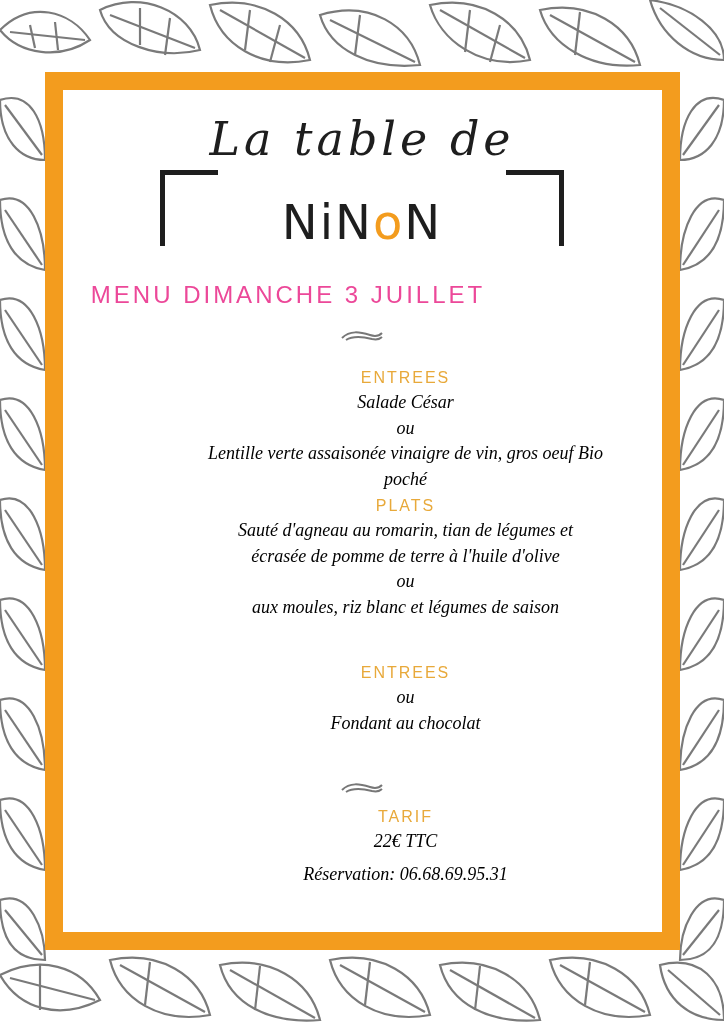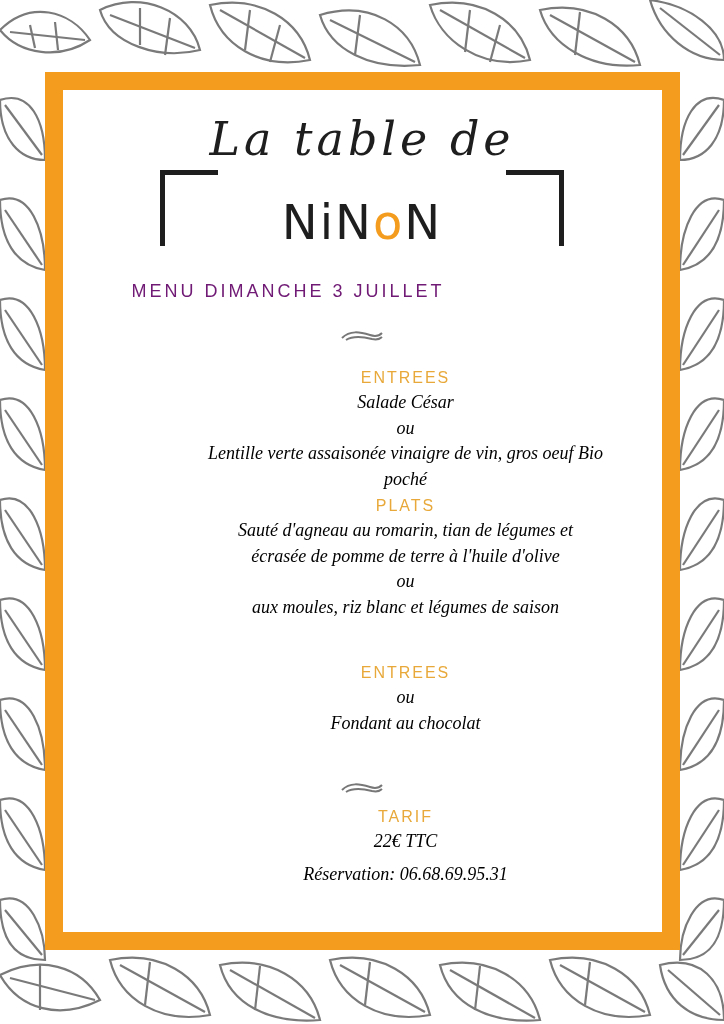--- a/index.html
+++ b/index.html
@@ -6,21 +6,21 @@
   body { width:724px; height:1024px; position:relative; overflow:hidden; background:#ffffff; }
   .bg { position:absolute; left:0; top:0; width:724px; height:1024px; }
   .frame { position:absolute; left:45px; top:72px; width:635px; height:878px; background:#F39C1E; }
   .card { position:absolute; left:63px; top:90px; width:599px; height:842px; background:#ffffff; }
   .bracket { position:absolute; top:170px; width:58px; height:76px; border-top:5px solid #1e1e1e; box-sizing:border-box; }
   .bracket.left { left:160px; border-left:5px solid #1e1e1e; }
   .bracket.right { left:506px; border-right:5px solid #1e1e1e; }
   .script { position:absolute; left:0; width:724px; top:112px; text-align:center; font-family:"DejaVu Serif", serif; font-style:italic; font-size:46px; color:#1e1e1e; letter-spacing:4px; font-weight:normal; }
   .brand { position:absolute; left:0; width:724px; top:194px; text-align:center; font-family:"DejaVu Sans", sans-serif; font-size:48px; color:#1e1e1e; letter-spacing:2px; }
   .brand .o { color:#F39C1E; }
-  .menu-title { position:absolute; left:0; width:576px; top:281px; text-align:center; font-family:"Liberation Sans", sans-serif; font-size:18px; letter-spacing:3px; color:#701a75; }
+  .menu-title { position:absolute; left:0; width:576px; top:281px; text-align:center; font-family:"Liberation Sans", sans-serif; font-size:24px; letter-spacing:3px; color:#ec4899; }
   .divider { position:absolute; left:340px; width:44px; height:14px; }
   .section { position:absolute; left:63px; width:685px; text-align:center; }
   .h { font-family:"Liberation Sans", sans-serif; font-size:16px; letter-spacing:2px; color:#E8A93A; line-height:24px; }
   .it { font-family:"Liberation Serif", serif; font-style:italic; font-size:18px; color:#000000; line-height:25.5px; }
 </style>
 </head>
 <body>
 
 <svg class="bg" viewBox="0 0 724 1024" xmlns="http://www.w3.org/2000/svg">
   <g fill="none" stroke="#7a7a7a" stroke-width="2.2">

